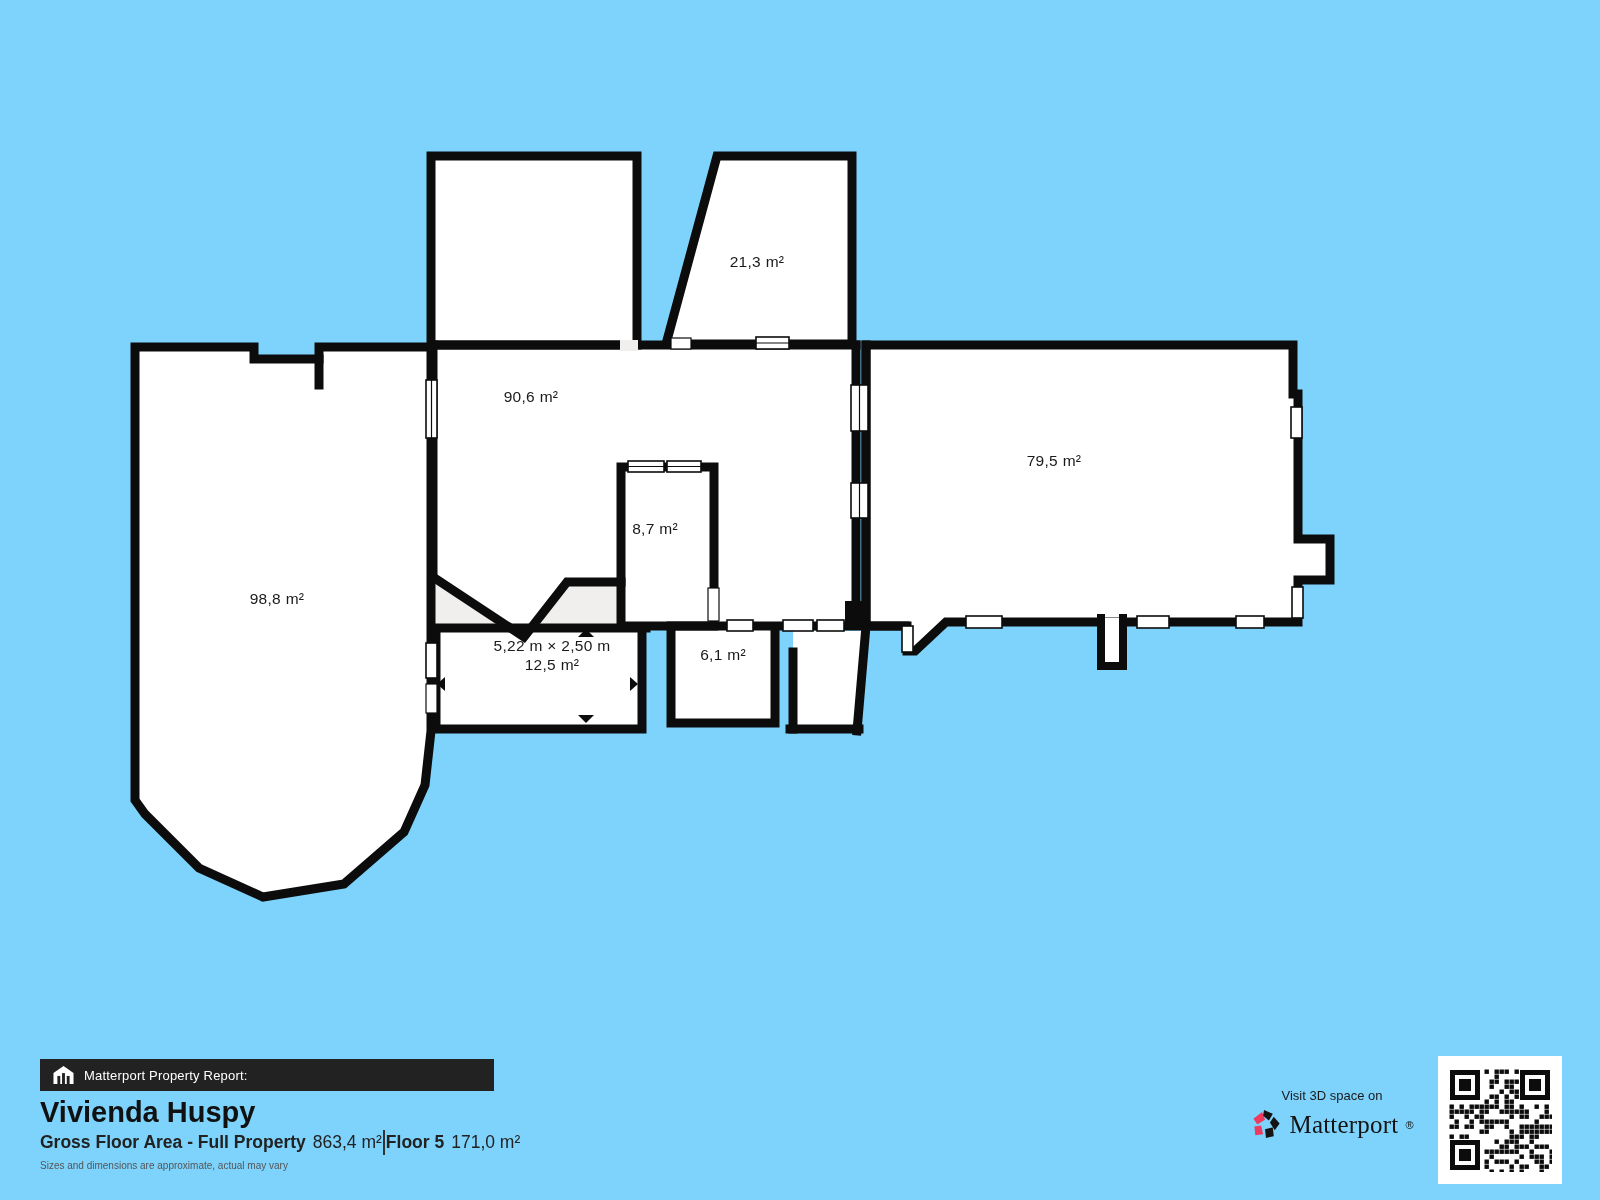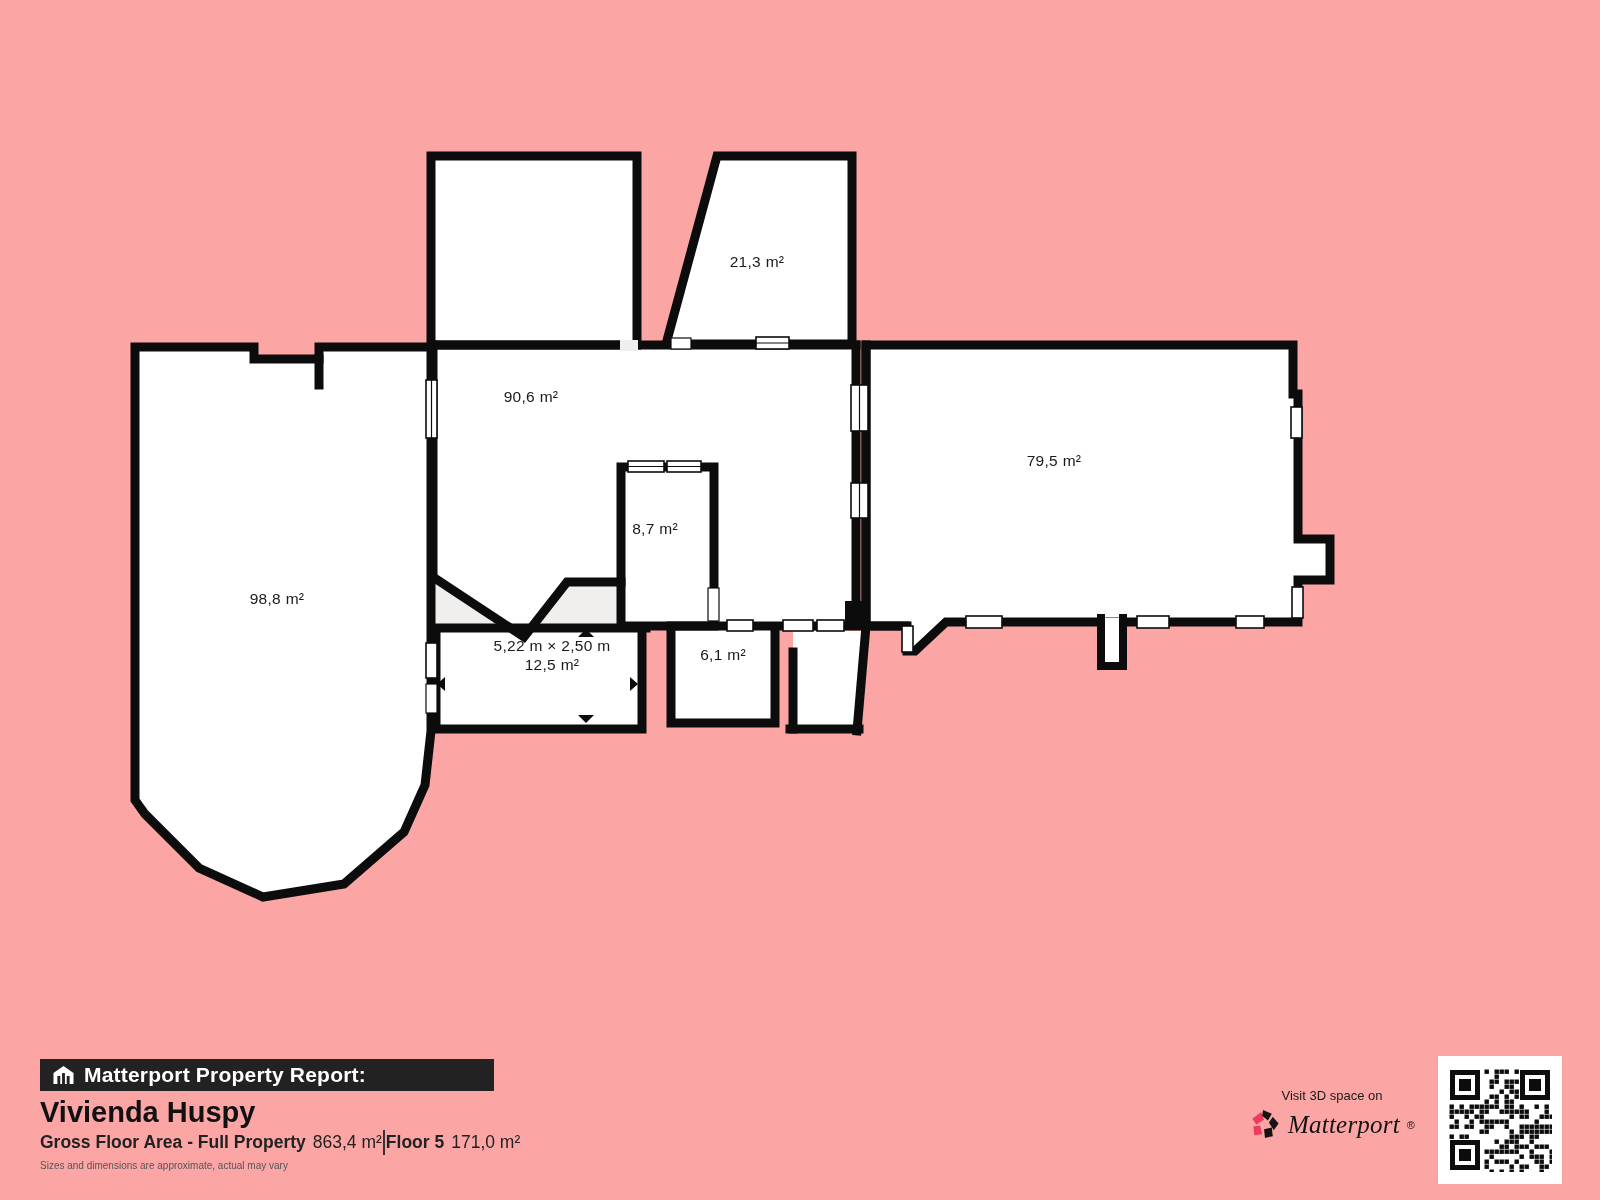--- a/index.html
+++ b/index.html
@@ -1,42 +1,42 @@
 <!DOCTYPE html>
 <html><head>
 <meta charset="utf-8">
 <style>
   html,body{margin:0;padding:0;}
   body{font-family:"Liberation Sans", sans-serif; background:#e9e8e6;}
-  .stage{position:relative;width:1600px;height:1200px;background:#fca5a5;overflow:hidden;}
+  .stage{position:relative;width:1600px;height:1200px;background:#7dd3fc;overflow:hidden;}
   .plan-svg{position:absolute;left:0;top:0;}
   .rlabel{font-family:"Liberation Sans",sans-serif;font-size:15.5px;fill:#1a1a1a;letter-spacing:.3px;}
   .wall{fill:none;stroke:#0c0c0c;stroke-width:9;stroke-linejoin:miter;}
   .wall-sq{stroke-linecap:square;}
   .roomfill{fill:#ffffff;}
   .pocket{fill:#f0efed;}
   .winmark{fill:#ffffff;stroke:#0c0c0c;stroke-width:1.6;}
   .doormark{fill:#ffffff;stroke:#0c0c0c;stroke-width:1.2;}
   .gapmark{fill:#f0efed;stroke:none;}
   .midline{stroke:#0c0c0c;stroke-width:1.2;}
   .arrow{fill:#0c0c0c;}
   
   .banner{position:absolute;left:40px;top:1059px;width:454px;height:32px;background:#222222;color:#ffffff;
     display:flex;align-items:center;gap:10px;padding-left:13px;box-sizing:border-box;}
-  .banner-label{font-size:21px;font-weight:bold;letter-spacing:.2px;}
+  .banner-label{font-size:13px;font-weight:normal;letter-spacing:.2px;}
   .prop-title{position:absolute;left:40px;top:1096px;font-size:29px;font-weight:bold;color:#111;}
   .stats{position:absolute;left:40px;top:1130px;display:flex;align-items:center;gap:1px;font-size:17.5px;color:#222;}
   .stats .lbl{font-weight:bold;}
   .stats .vr{width:2px;height:25px;background:#333;}
   .pair{display:flex;gap:7px;align-items:baseline;}
   .disclaimer{position:absolute;left:40px;top:1160px;font-size:10px;color:#555;text-align:center;}
   .cta{position:absolute;left:1232px;top:1088px;width:200px;text-align:center;color:#1a1a1a;}
   .cta .visit{font-size:13px;}
   .brandrow{margin-top:5px;display:flex;align-items:center;justify-content:center;gap:7px;}
-  .wordmark{font-family:"Liberation Serif",serif;font-size:25px;color:#131313;letter-spacing:.2px;font-style:italic;}
+  .wordmark{font-family:"Liberation Serif",serif;font-size:25px;color:#131313;letter-spacing:.2px;}
   .tm{font-size:11px;vertical-align:12px;color:#131313;}
   .qr-box{position:absolute;left:1438px;top:1056px;width:124px;height:128px;background:#ffffff;
     display:flex;align-items:center;justify-content:center;}
 </style>
 </head>
 <body>
 
 <div class="stage">
 
   <svg class="plan-svg" width="1600" height="1200" viewBox="0 0 1600 1200">

